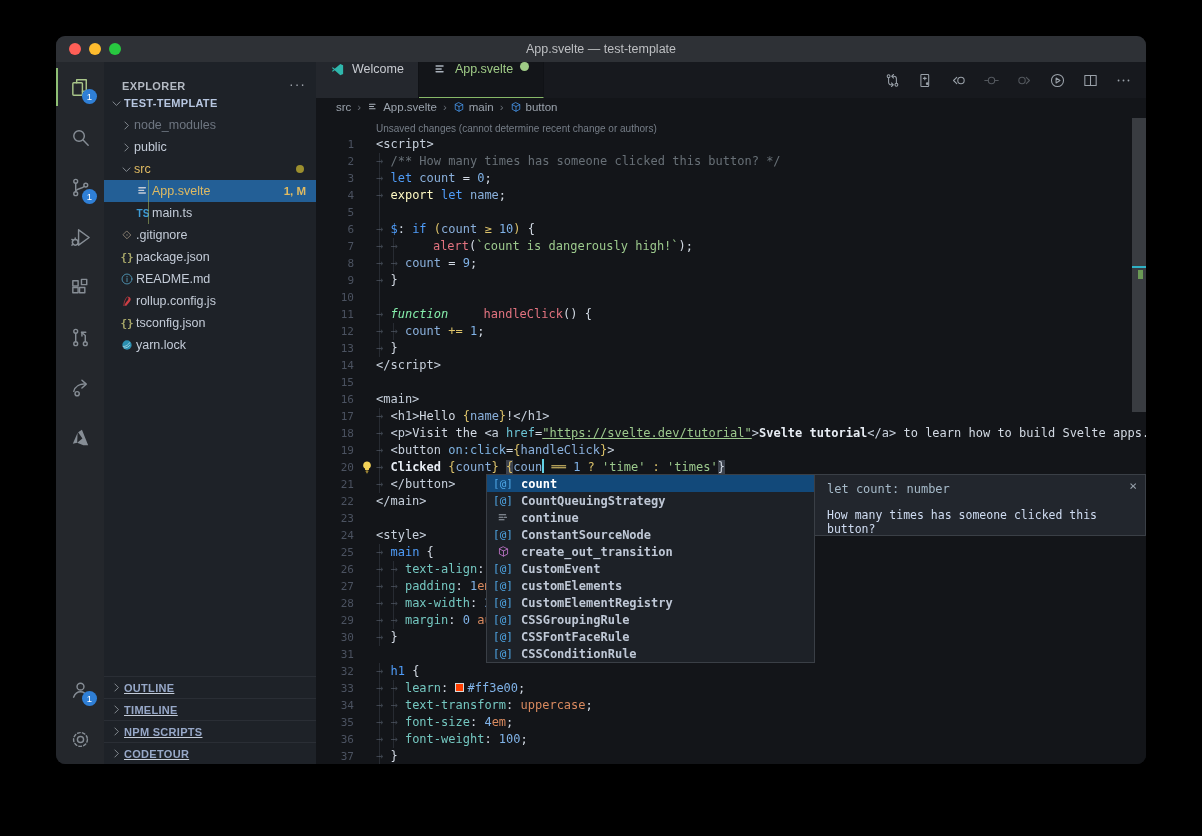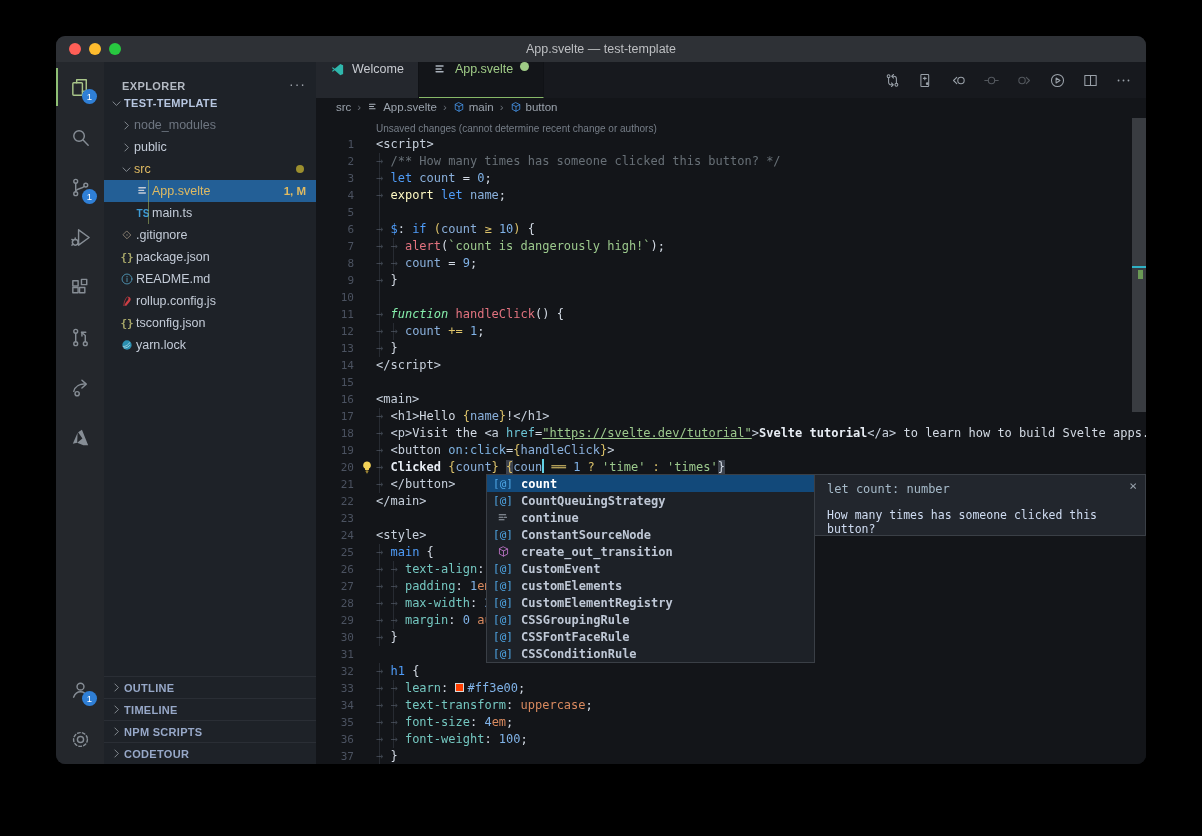--- a/index.html
+++ b/index.html
@@ -37,21 +37,21 @@
   .row .ficon { width:18px; flex:0 0 18px; display:flex; justify-content:center; align-items:center; }
   .row .ficon svg{ width:14px; height:14px; }
   .row .lbl { white-space:nowrap; overflow:hidden; }
   .row .badge { margin-left:auto; padding-right:10px; font-size:11.5px;font-weight:bold; }
   .row.root { font-weight:bold; font-size:11px; color:#b7c6e0; letter-spacing:.3px; padding-left:4px; }
   .row.dim .lbl { color:#6e7681; }
   .row.mod .lbl, .row.mod .badge { color:#dfba62; }
   .row.sel { background:#235f96; }
   .dotbadge { margin-left:auto; margin-right:12px; width:8px; height:8px; border-radius:50%; background:#9c8f2e; }
   .guide { position:absolute; width:1px; background:rgba(165,185,95,.55); }
-  .sb-sections { flex:0 0 auto; }
+  .sb-sections { flex:0 0 auto;text-decoration:underline; }
   .sect { height:22px; display:flex; align-items:center; border-top:1px solid #2a2e35; cursor:pointer; padding-left:4px; }
   .sect .chev{ width:16px; display:flex; justify-content:center; color:#9aa0a8;} .sect .chev svg{width:13px;height:13px;}
   .sect .lbl { font-size:11px; font-weight:bold; color:#97a8c8; letter-spacing:.3px; }
   
   .editor-col { flex:1; display:flex; flex-direction:column; min-width:0; background:#131519; }
   .tabbar { height:36px; background:#17191e; display:flex; align-items:stretch; }
   .tab { display:flex; gap:7px; padding:0 14px; font-size:12.5px; color:#c8cbd1;
          border-right:1px solid #101216; cursor:pointer; }
   .tab svg { width:15px; height:15px; }
   .tab.inactive { background:#24272d; }
@@ -69,21 +69,21 @@
   .codelens { height:20px; padding-left:60px; display:flex; align-items:flex-end; padding-bottom:2px;
               font-family:"Liberation Sans",sans-serif; font-size:10px; color:#767e88; }
   .cl { height:17px; line-height:17px; white-space:pre; position:relative; padding-left:60px; }
   .cl .ln { position:absolute; left:0; top:0; width:38px; text-align:right; color:#4b5260; font-size:11px; }
   .bulb { position:absolute; left:44px; top:1px; width:14px; height:14px; }
   .tk-arrow{ color:#3d434d; } .tk-com{ color:#687077; } .tk-kw{ color:#4f9cf8; }
   .tk-mag{ color:#fef9c3; } .tk-var{ color:#8ab0dc; } .tk-num{ color:#80b3e8; }
   .tk-str{ color:#9cc98d; } .tk-strU{ color:#9cc98d; text-decoration:underline; }
   .tk-op{ color:#ddc36a; } .tk-w{ color:#d3dae4; } .tk-boldw{ color:#e8edf4; font-weight:bold; }
   .tk-tag{ color:#c7d0dc; } .tk-attr{ color:#6cc3d4; } .tk-attr2{ color:#7fb3e2; }
-  .tk-fn{ color:#e2737f; } .tk-kwfn{ color:#86efac; font-style:italic; }
+  .tk-fn{ color:#e2737f;margin-left:28px; } .tk-kwfn{ color:#86efac; font-style:italic; }
   .tk-prop{ color:#74c7c0; } .tk-val{ color:#d98a5f; } .tk-sel{ color:#4f9cf8; }
   .tk-hl{ background:#3c424d; }
   .tk-sq{ text-decoration:underline wavy #46b05e; text-underline-offset:3px; text-decoration-thickness:1px; }
   .cursor { display:inline-block; width:2px; height:14px; background:#62d2e8; vertical-align:-2px; }
   .swatch { display:inline-block; width:9px; height:9px; background:#ff3e00; border:1px solid #d8d8d8; margin-right:3px; }
   .iguide { position:absolute; width:1px; background:rgba(115,125,140,.22); }
   
   .vscroll { position:absolute; right:0; top:0; width:14px; height:100%; }
   .vthumb { position:absolute; right:0; top:2px; width:14px; height:294px; background:rgba(120,124,132,.38); }
   .mk-cursor { position:absolute; right:0; top:150px; width:14px; height:2px; background:#2fb1c5; }

